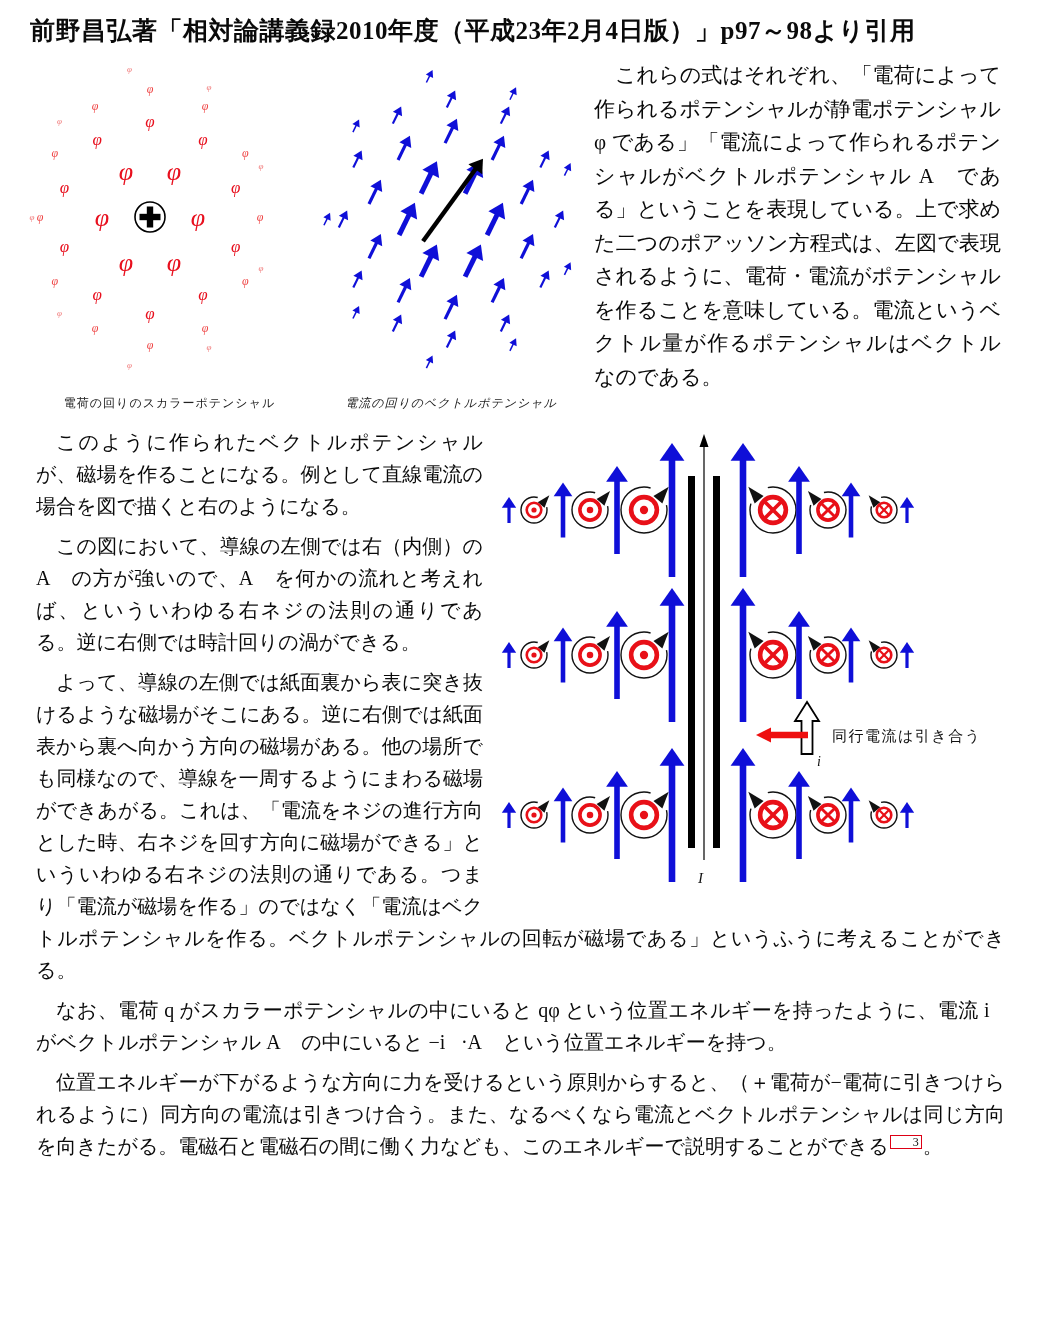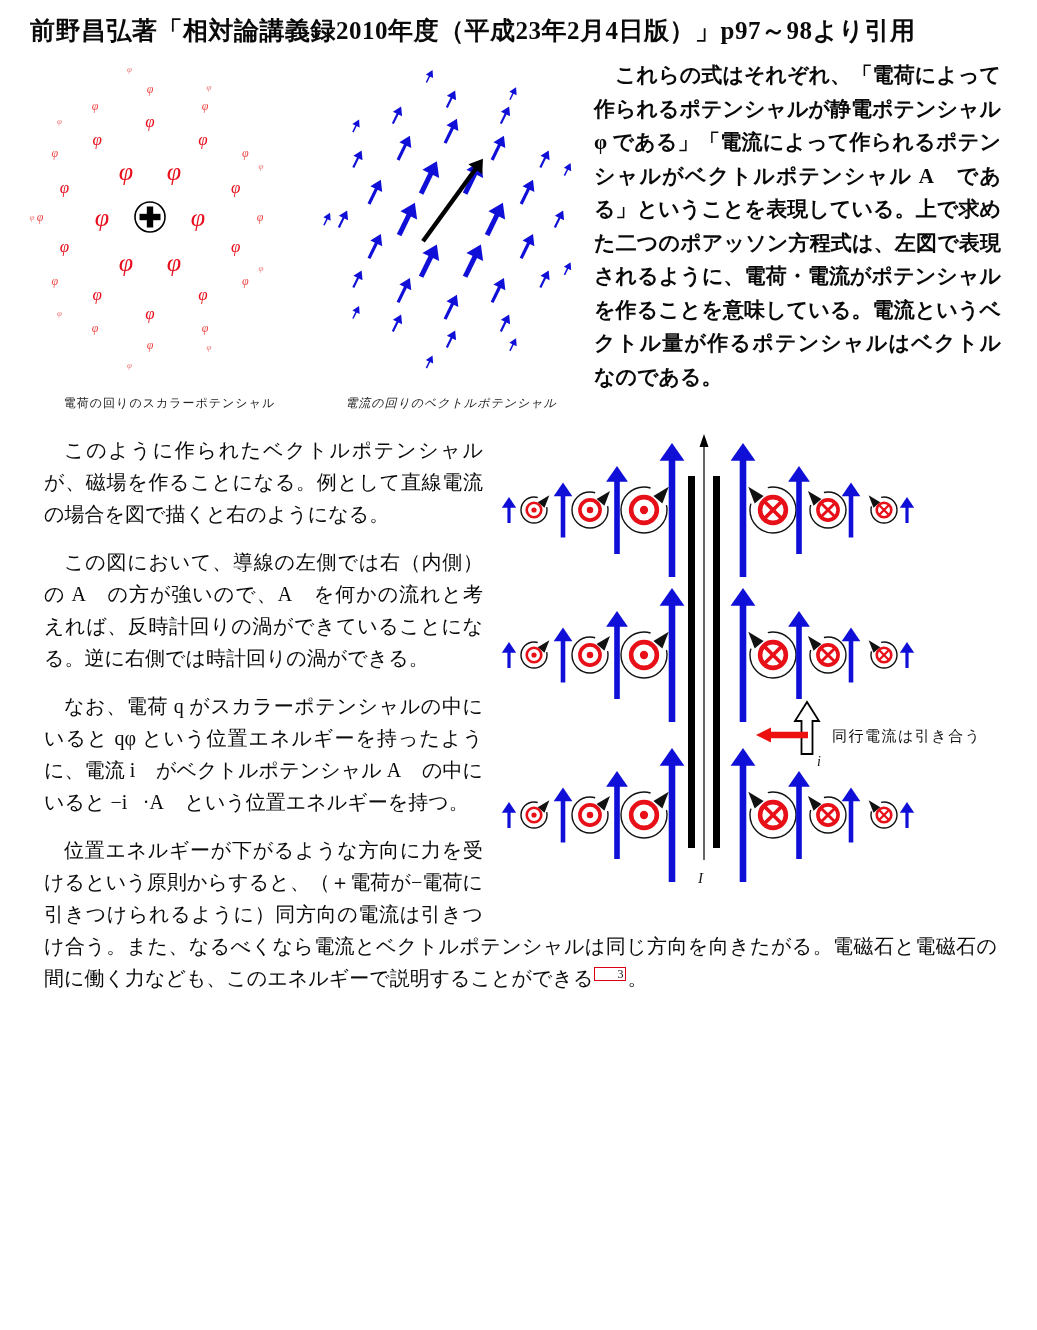--- a/index.html
+++ b/index.html
@@ -17,28 +17,27 @@
   .top-figures{ float:left; width:566px; }
   .topfig{ display:inline-block; vertical-align:top; margin:0; padding:0; }
   .topfig.scalar{ width:283px; }
   .topfig.vector{ width:280px;font-style:italic; }
   .topfig figcaption{
     text-align:center; font-size:12px; letter-spacing:1px; color:#222; margin-top:0;
   }
   .intro p{
     margin:12px; font-size:21px; line-height:33.5px; text-align:justify;
     text-indent:1em;
-    font-weight:bold;
   }
   .clear{ clear:both; }
   
   .mid-section{ clear:both; padding-top:6px; }
   .fig-wire{ float:right; margin:10px 0 18px 8px; width:522px; }
   .mid-section p{
-    margin:16px; font-size:20px; line-height:32px; text-align:justify; text-indent:1em;
+    margin:8px; font-size:20px; line-height:32px; text-align:justify; text-indent:1em;
   }
   .fnmark{
     display:inline-block; font-size:12px; line-height:12px; border:1.5px solid #dd0015;
     padding:0 2px; vertical-align:7px; margin:0 1px; font-style:normal;
   }
   svg text{ font-family:"Liberation Serif","DejaVu Serif",serif; }
 </style>
 </head>
 <body>
 
@@ -428,19 +427,20 @@
           <g>
             <polygon points="316,274 304,293 310.5,293 310.5,326 321.5,326 321.5,293 328,293" fill="#fff" stroke="#000" stroke-width="1.8"></polygon>
             <line x1="317" y1="307" x2="280" y2="307" stroke="#ee0f0f" stroke-width="6.5"></line>
             <polygon points="265,307 280,299.5 280,314.5" fill="#ee0f0f"></polygon>
             <text x="326" y="338" font-size="14" font-style="italic" fill="#111">i</text>
             <text x="341" y="313" font-size="15" letter-spacing="1.5" fill="#111">同行電流は引き合う</text>
           </g>
         </svg>
     </figure>
     <p>このように作られたベクトルポテンシャルが、磁場を作ることになる。例として直線電流の場合を図で描くと右のようになる。</p>
-    <p>この図において、導線の左側では右（内側）の A⃗ の方が強いので、A⃗ を何かの流れと考えれば、反時計回りの渦ができていることになる。逆に右側では時計回りの渦ができる。</p>
+    <p>この図において、導線の左側では右（内側）の A⃗ の方が強いので、A⃗ を何かの流れと考えれば、といういわゆる右ネジの法則の通りである。逆に右側では時計回りの渦ができる。</p>
+    <p>よって、導線の左側では紙面裏から表に突き抜けるような磁場がそこにある。逆に右側では紙面表から裏へ向かう方向の磁場がある。他の場所でも同様なので、導線を一周するようにまわる磁場ができあがる。これは、「電流をネジの進行方向とした時、右ネジを回す方向に磁場ができる」といういわゆる右ネジの法則の通りである。つまり「電流が磁場を作る」のではなく「電流はベクトルポテンシャルを作る。ベクトルポテンシャルの回転が磁場である」というふうに考えることができる。</p>
     <p>なお、電荷 q がスカラーポテンシャルの中にいると qφ という位置エネルギーを持ったように、電流 i⃗ がベクトルポテンシャル A⃗ の中にいると −i⃗·A⃗ という位置エネルギーを持つ。</p>
     <p><span>位置エネルギーが下がるような方向に力を受けるという原則からすると、（＋電荷が−電荷に引きつけられるように）同方向の電流は引きつけ合う。また、なるべくなら電流とベクトルポテンシャルは同じ方向を向きたがる。電磁石と電磁石の間に働く力なども、このエネルギーで説明することができる</span><span class="fnmark">3</span><span>。</span></p>
     <div class="clear"></div>
   </div>
 
 </div>
 
 </body></html>

